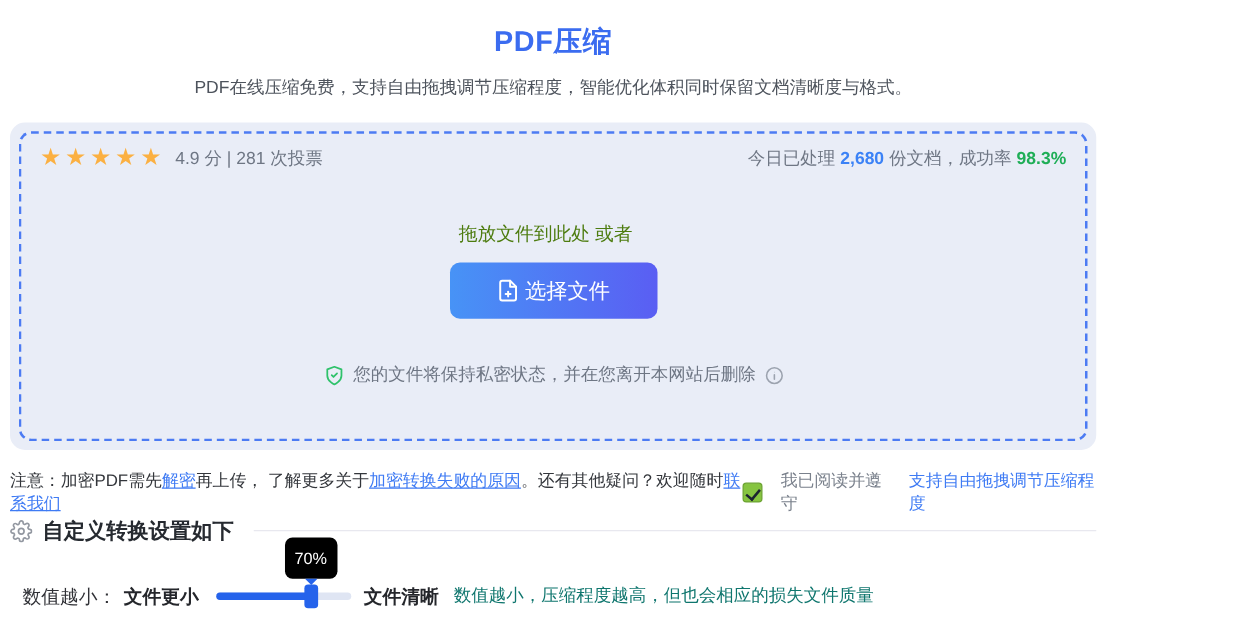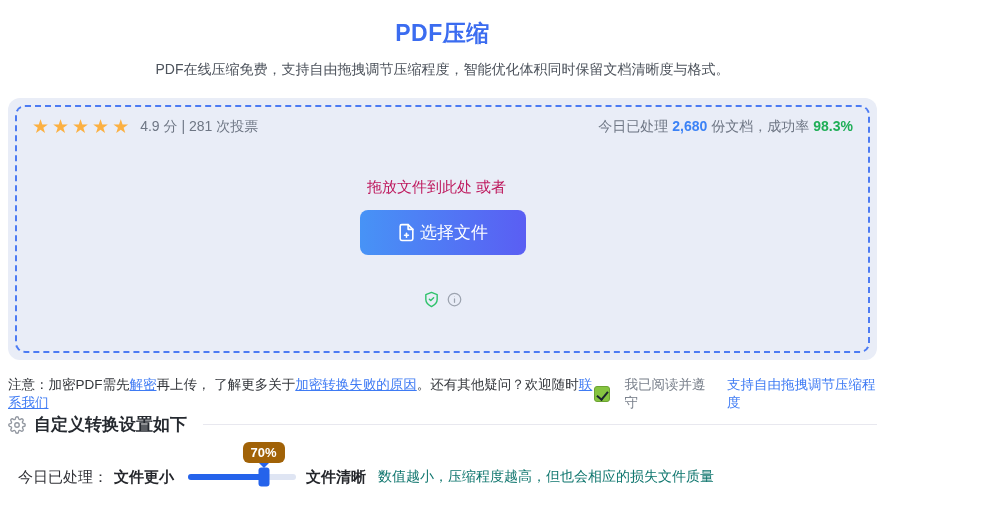--- a/index.html
+++ b/index.html
@@ -40,21 +40,21 @@
     position: absolute; top: 17px; left: 24px; right: 24px;
     display: flex; justify-content: space-between; align-items: center;
     font-size: 14px; color: #6e7684;
   }
   .stars { color: #fbb042; font-size: 19px; letter-spacing: 3px; margin-right: 8px; }
   .rating-left { display: flex; align-items: center; }
   .stat-count { color: #3b82f6; font-weight: bold; margin: 0 4px; }
   .stat-rate { color: #1fae57; font-weight: bold; margin-left: 4px; }
   .drop-hint {
     position: absolute; top: 80px; left: 0; right: 12px;
-    text-align: center; font-size: 15px; color: #be185d;
+    text-align: center; font-size: 15px; color: #4d7c0f;
   }
   .select-btn {
     position: absolute; top: 112px; left: 50%; transform: translateX(-50%);
     width: 166px; height: 45px;
     border: none; border-radius: 8px;
     background: linear-gradient(90deg, #4793f6, #5a5ef3);
     color: #ffffff; font-size: 17px;
     display: flex; align-items: center; justify-content: center; gap: 4px;
     cursor: pointer;
     font-family: inherit;
@@ -115,23 +115,23 @@
   .slider-handle {
     position: absolute; top: 50%;
     width: 11px; height: 19px; border-radius: 3px;
     background: #2563eb;
     transform: translate(-50%, -50%);
     cursor: pointer;
   }
   .slider-tooltip {
     position: absolute; bottom: 17px;
     transform: translateX(-50%);
-    background: #a16207; color: #ffffff;
-    font-size: 13px; font-weight: bold;
-    padding: 3px 8px; border-radius: 6px;
+    background: #000000; color: #ffffff;
+    font-size: 13px; font-weight: normal;
+    padding: 9px 8px; border-radius: 6px;
     white-space: nowrap;
   }
   .slider-tooltip::after {
     content: "";
     position: absolute; left: 50%; bottom: -5px;
     transform: translateX(-50%);
     border-left: 5px solid transparent;
     border-right: 5px solid transparent;
     border-top: 5px solid #2563eb;
   }
@@ -173,20 +173,21 @@
       <span>选择文件</span>
     </button>
 
     <div class="privacy-row">
       <span>
         <svg width="17" height="17" viewBox="0 0 24 24" fill="none" stroke="#2fc26b" stroke-width="2" stroke-linecap="round" stroke-linejoin="round">
           <path d="M12 22s8-4 8-10V5l-8-3-8 3v7c0 6 8 10 8 10z"></path>
           <polyline points="9 11.5 11 13.5 15 9.5"></polyline>
         </svg>
       </span>
+      <span>您的文件将保持私密状态，并在您离开本网站后删除</span>
       <span>
         <svg width="15" height="15" viewBox="0 0 24 24" fill="none" stroke="#9ca3af" stroke-width="2" stroke-linecap="round">
           <circle cx="12" cy="12" r="10"></circle>
           <line x1="12" y1="16.5" x2="12" y2="11"></line>
           <circle cx="12" cy="7.5" r="0.6" fill="#9ca3af" stroke="none"></circle>
         </svg>
       </span>
     </div>
   </div>
 
@@ -206,21 +207,21 @@
       <svg width="18" height="18" viewBox="0 0 24 24" fill="none" stroke="#9398a1" stroke-width="1.8" stroke-linecap="round" stroke-linejoin="round">
         <circle cx="12" cy="12" r="3"></circle>
         <path d="M19.4 15a1.65 1.65 0 0 0 .33 1.82l.06.06a2 2 0 0 1 0 2.83 2 2 0 0 1-2.83 0l-.06-.06a1.65 1.65 0 0 0-1.82-.33 1.65 1.65 0 0 0-1 1.51V21a2 2 0 0 1-2 2 2 2 0 0 1-2-2v-.09A1.65 1.65 0 0 0 9 19.4a1.65 1.65 0 0 0-1.82.33l-.06.06a2 2 0 0 1-2.83 0 2 2 0 0 1 0-2.83l.06-.06a1.65 1.65 0 0 0 .33-1.82 1.65 1.65 0 0 0-1.51-1H3a2 2 0 0 1-2-2 2 2 0 0 1 2-2h.09A1.65 1.65 0 0 0 4.6 9a1.65 1.65 0 0 0-.33-1.82l-.06-.06a2 2 0 0 1 0-2.83 2 2 0 0 1 2.83 0l.06.06a1.65 1.65 0 0 0 1.82.33H9a1.65 1.65 0 0 0 1-1.51V3a2 2 0 0 1 2-2 2 2 0 0 1 2 2v.09a1.65 1.65 0 0 0 1 1.51 1.65 1.65 0 0 0 1.82-.33l.06-.06a2 2 0 0 1 2.83 0 2 2 0 0 1 0 2.83l-.06.06a1.65 1.65 0 0 0-.33 1.82V9a1.65 1.65 0 0 0 1.51 1H21a2 2 0 0 1 2 2 2 2 0 0 1-2 2h-.09a1.65 1.65 0 0 0-1.51 1z"></path>
       </svg>
     </span>
     <span>自定义转换设置如下</span>
     <span class="head-line"></span>
   </div>
 
   <div class="slider-row">
-    <span class="slider-label">今日已处理：</span>
+    <span class="slider-label">数值越小：</span>
     <span class="slider-min">文件更小</span>
     <span class="slider-wrap">
       <span class="slider-track"></span>
       <span class="slider-fill" style="width: 70%;"></span>
       <span class="slider-tooltip" style="left: 70%;">70%</span>
       <span class="slider-handle" style="left: 70%;"></span>
     </span>
     <span class="slider-max">文件清晰</span>
     <span class="slider-hint">数值越小，压缩程度越高，但也会相应的损失文件质量</span>
   </div>

